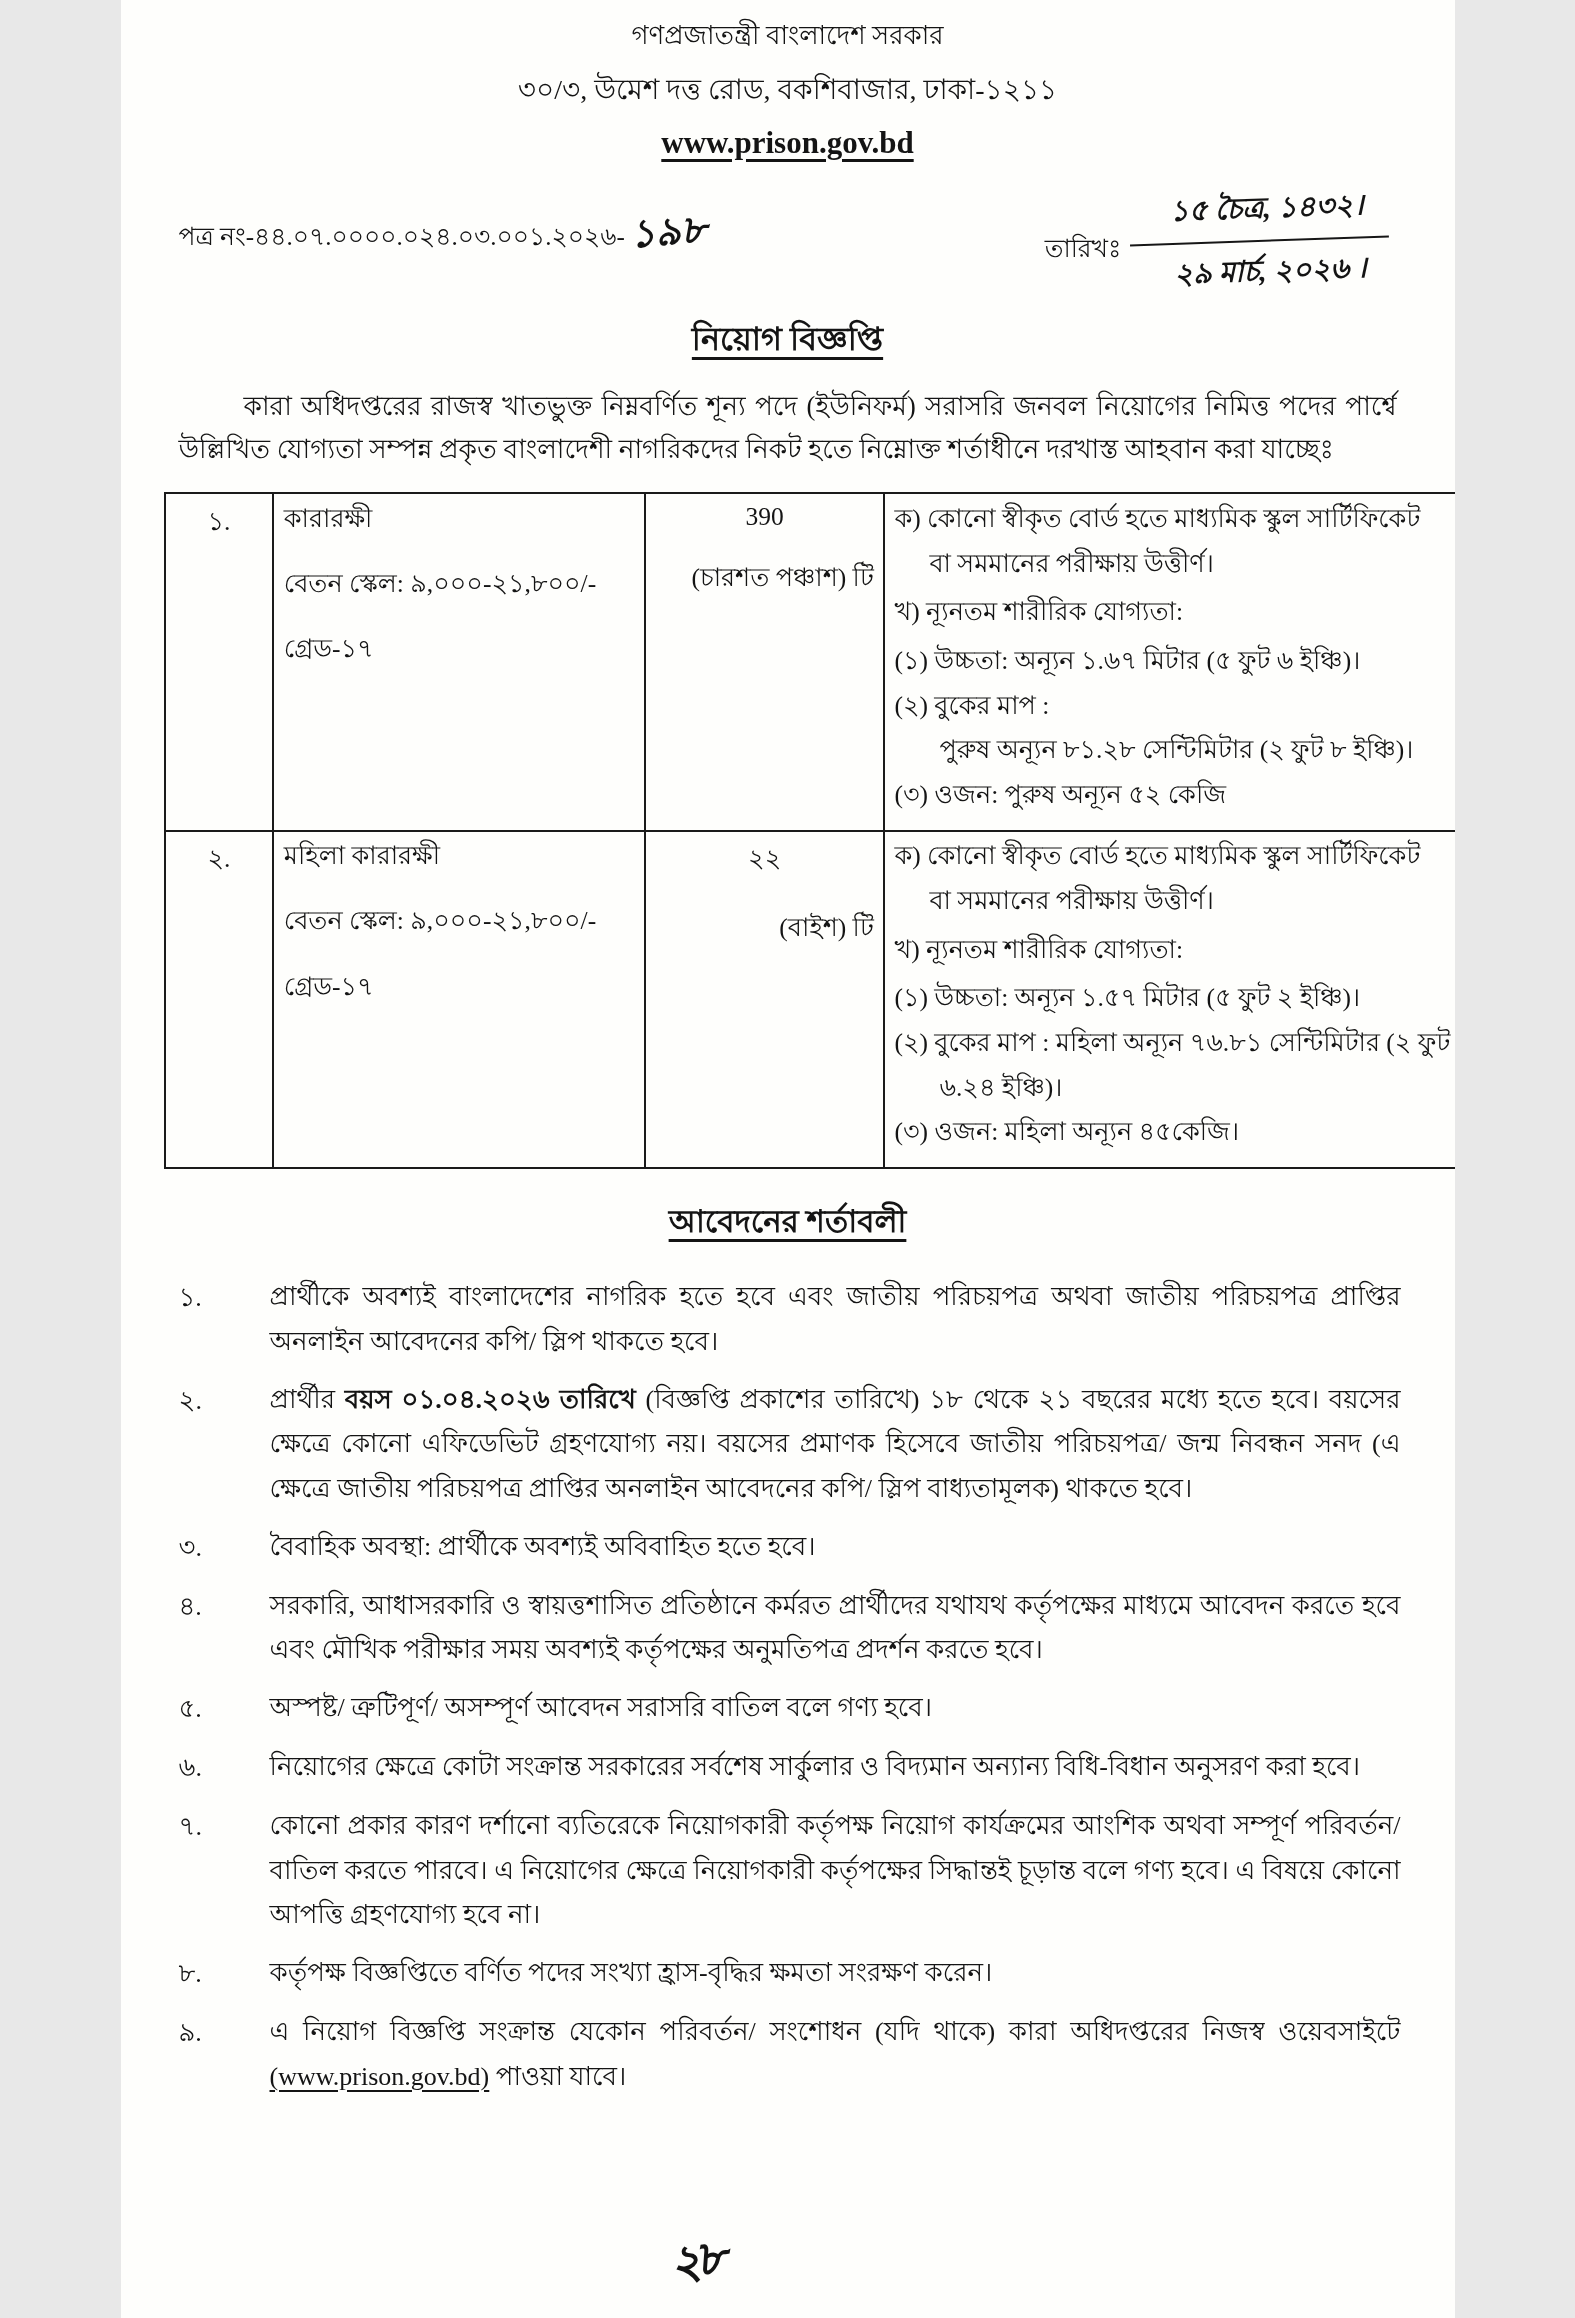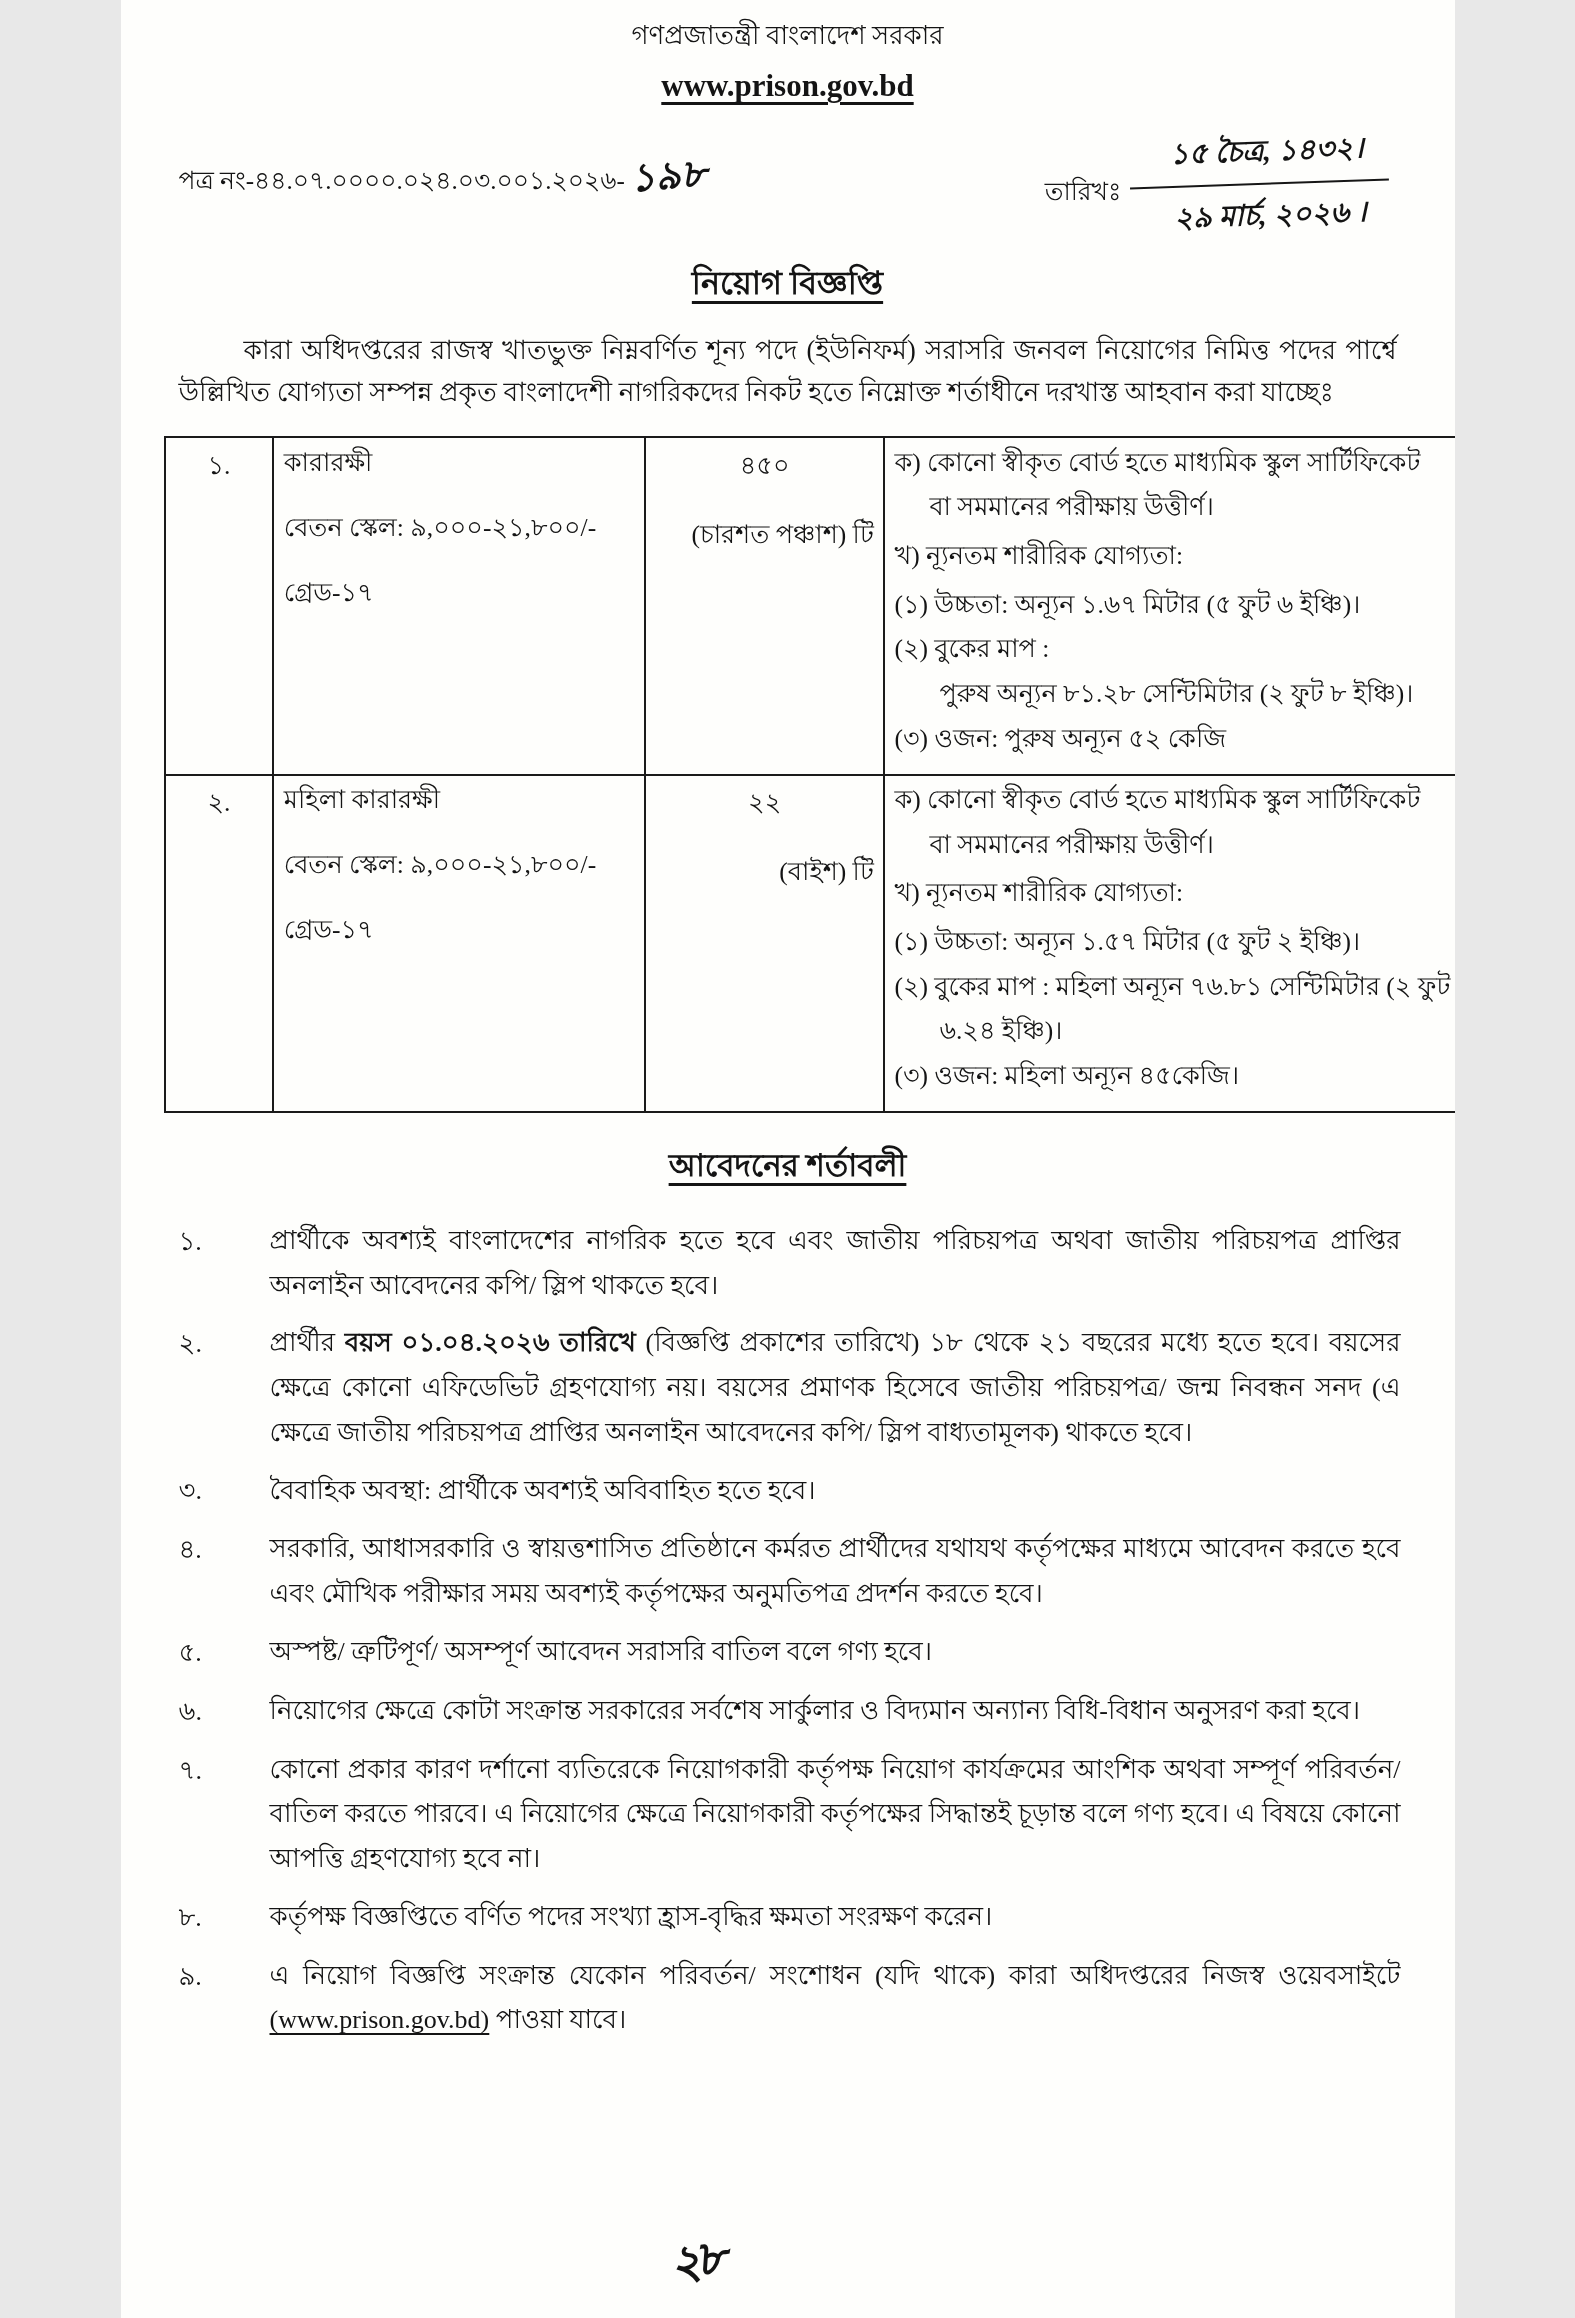--- a/index.html
+++ b/index.html
@@ -70,20 +70,21 @@
   .page-mark { position:absolute; left:549px; top:2224px; font-size:48px; font-weight:bold;
                font-style:italic; transform:rotate(-10deg); letter-spacing:-5.6px; }
 </style>
 </head>
 <body>
 
 <div class="page">
 
   <div class="letterhead">
     <div class="gov-line">গণপ্রজাতন্ত্রী বাংলাদেশ সরকার</div>
+    <div class="addr-line">৩০/৩, উমেশ দত্ত রোড, বকশিবাজার, ঢাকা-১২১১</div>
     <div class="site-line">www.prison.gov.bd</div>
   </div>
 
   <div class="ref-row">
     <div class="memo">
       <span>পত্র নং-৪৪.০৭.০০০০.০২৪.০৩.০০১.২০২৬-</span><span class="hand memo-no">১৯৮</span>
     </div>
     <div class="date-block">
       <span class="date-label">তারিখঃ</span>
       <span class="date-stack">
@@ -108,21 +109,21 @@
     <tbody>
 
     <tr class="r1">
       <td class="c-serial">১.</td>
       <td class="c-post">
         <div class="pline">কারারক্ষী</div>
         <div class="pline">বেতন স্কেল: ৯,০০০-২১,৮০০/-</div>
         <div class="pline">গ্রেড-১৭</div>
       </td>
       <td class="c-count">
-        <div>৪৫০</div>
+        <div>390</div>
         <div class="cline2">(চারশত পঞ্চাশ) টি</div>
       </td>
       <td class="c-qual">
         <div class="q">ক) কোনো স্বীকৃত বোর্ড হতে মাধ্যমিক স্কুল সার্টিফিকেট</div>
         <div class="q qi1">বা সমমানের পরীক্ষায় উত্তীর্ণ।</div>
         <div class="q qsp">খ) ন্যূনতম শারীরিক যোগ্যতা:</div>
         <div class="q qsp">(১) উচ্চতা: অন্যূন ১.৬৭ মিটার (৫ ফুট ৬ ইঞ্চি)।</div>
         <div class="q">(২) বুকের মাপ :</div>
         <div class="q qi2">পুরুষ অন্যূন ৮১.২৮ সেন্টিমিটার (২ ফুট ৮ ইঞ্চি)।</div>
         <div class="q">(৩) ওজন: পুরুষ অন্যূন ৫২ কেজি</div>

